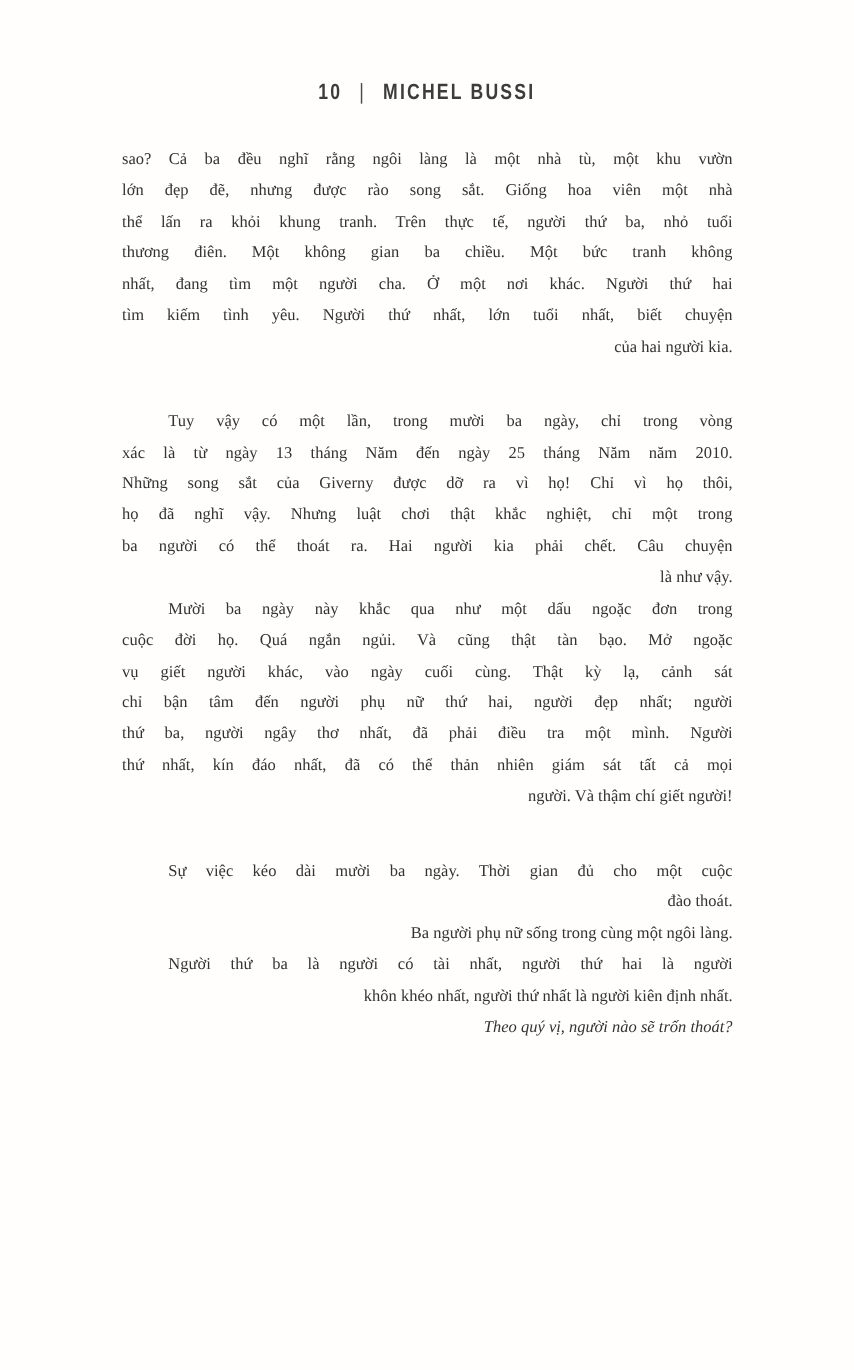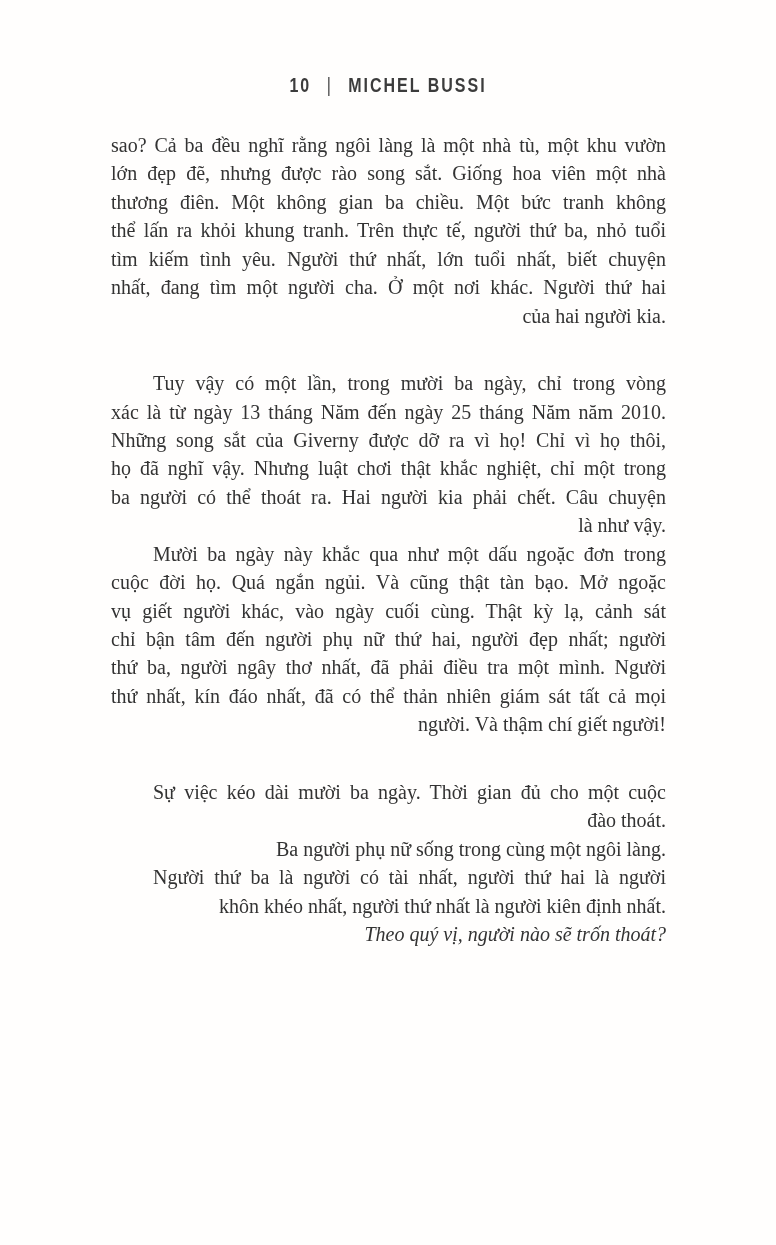--- a/index.html
+++ b/index.html
@@ -35,21 +35,21 @@
     display: inline-block;
     margin: 0 9px;
     font-weight: 400;
     color: #4a4a4a;
   }
   .body-text {
     position: absolute;
     top: 131px;
     left: 111px;
     width: 555px;
-    font-size: 20px;
+    font-size: 15px;
   }
   .para { margin: 0; }
   .para.gap { margin-top: 39px; }
   .para.italic { font-style: italic; }
   .line {
     height: 28.45px;
     line-height: 28.45px;
     overflow: hidden;
     text-align: right;
   }
@@ -67,24 +67,24 @@
 <div class="page">
   <div class="header">
     <span>10</span>
     <span class="sep">|</span>
     <span>MICHEL BUSSI</span>
   </div>
   <div class="body-text" id="body-text">
       <div class="para">
         <div class="line just">sao? Cả ba đều nghĩ rằng ngôi làng là một nhà tù, một khu vườn</div>
         <div class="line just">lớn đẹp đẽ, nhưng được rào song sắt. Giống hoa viên một nhà</div>
+        <div class="line just">thể lấn ra khỏi khung tranh. Trên thực tế, người thứ ba, nhỏ tuổi</div>
         <div class="line just">thương điên. Một không gian ba chiều. Một bức tranh không</div>
-        <div class="line just">thể lấn ra khỏi khung tranh. Trên thực tế, người thứ ba, nhỏ tuổi</div>
+        <div class="line just">nhất, đang tìm một người cha. Ở một nơi khác. Người thứ hai</div>
         <div class="line just">tìm kiếm tình yêu. Người thứ nhất, lớn tuổi nhất, biết chuyện</div>
-        <div class="line just">nhất, đang tìm một người cha. Ở một nơi khác. Người thứ hai</div>
         <div class="line">của hai người kia.</div>
       </div>
       <div class="para gap">
         <div class="line just indent">Tuy vậy có một lần, trong mười ba ngày, chỉ trong vòng</div>
         <div class="line just">xác là từ ngày 13 tháng Năm đến ngày 25 tháng Năm năm 2010.</div>
         <div class="line just">Những song sắt của Giverny được dỡ ra vì họ! Chỉ vì họ thôi,</div>
         <div class="line just">họ đã nghĩ vậy. Nhưng luật chơi thật khắc nghiệt, chỉ một trong</div>
         <div class="line just">ba người có thể thoát ra. Hai người kia phải chết. Câu chuyện</div>
         <div class="line">là như vậy.</div>
       </div>

